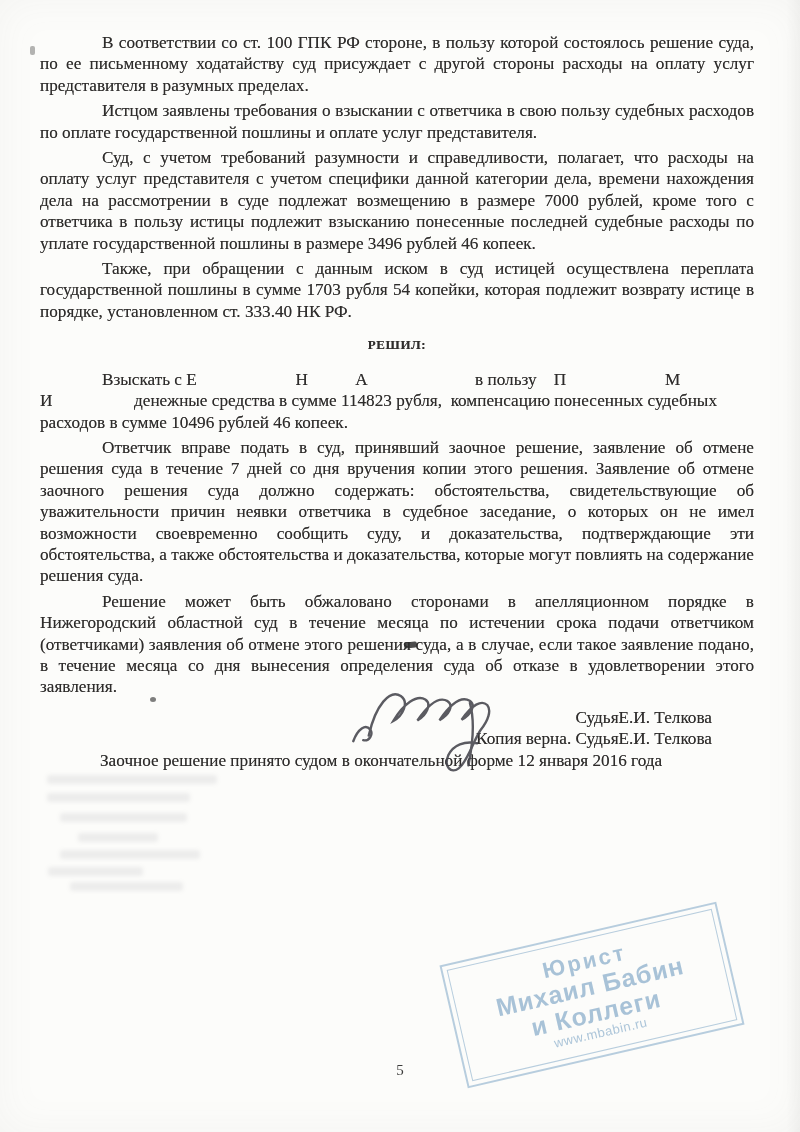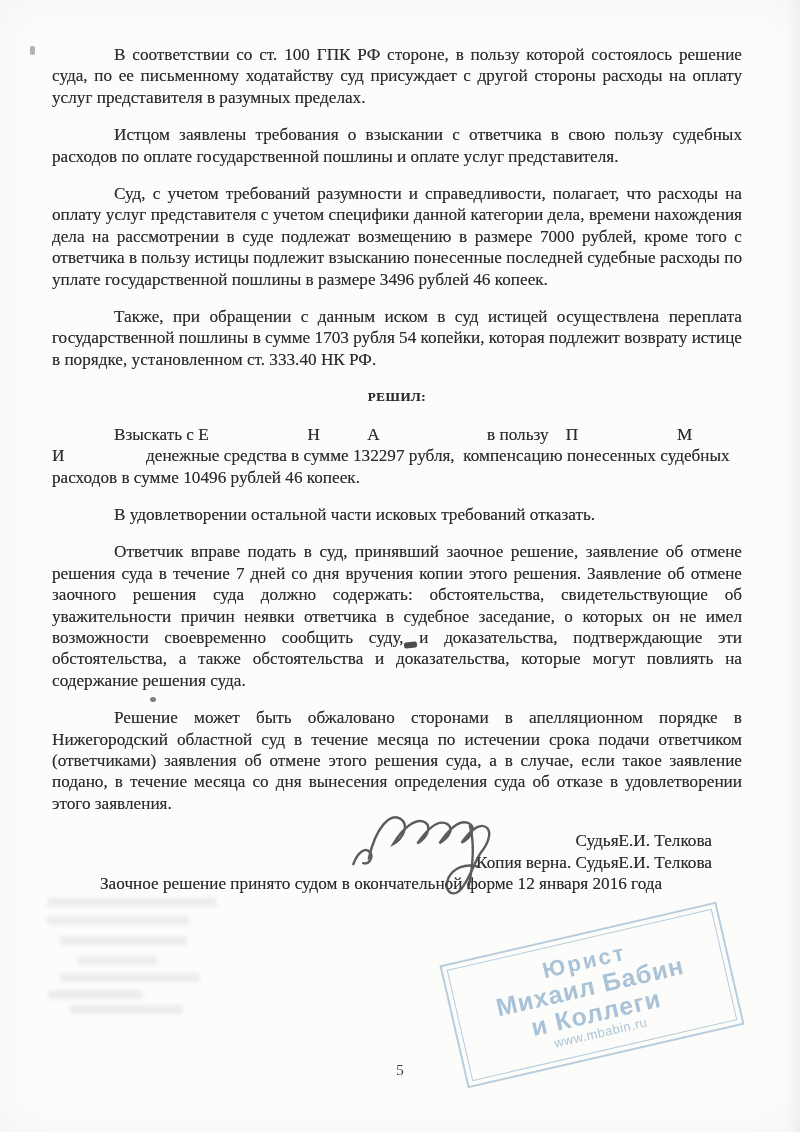--- a/index.html
+++ b/index.html
@@ -8,21 +8,21 @@
     background:#fcfcfa; overflow:hidden;
     font-family:"Liberation Serif", serif;
     box-shadow:inset 0 0 40px rgba(120,120,115,0.06);
   }
   .textcol {
     position:absolute; left:36px; top:28px; width:722px;
     font-size:17.2px; line-height:21.4px; text-align:justify;
     color:#2e2c2b;
     text-shadow:0 0 0.4px rgba(40,40,40,0.55);
   }
-  .textcol p { margin:16px; text-indent:62px; }
+  .textcol p { margin:4px; text-indent:62px; }
   p.redacted { white-space:pre-wrap; text-align:left; }
   p.heading {
     text-align:center; text-indent:0; font-weight:bold;
     margin:12px 0 13px 0; letter-spacing:0.6px; font-size:13px;
   }
   .sigblock { position:relative; margin-top:9px; }
   .sigrow { display:flex; justify-content:flex-end; padding-left:64px; padding-right:46px; }
   .sigrow-last { padding-left:64px; }
   .signature-svg { position:absolute; left:308px; top:-34px; pointer-events:none; }
   .ghost-block { position:relative; height:132px; }
@@ -64,23 +64,22 @@
 
   <div class="textcol">
     <p>В соответствии со ст. 100  ГПК РФ стороне, в пользу которой состоялось решение суда, по ее письменному ходатайству суд присуждает с другой стороны расходы на оплату услуг представителя в разумных пределах.</p>
     <p>Истцом заявлены требования о взыскании с ответчика в свою пользу судебных расходов по оплате государственной пошлины и оплате услуг представителя.</p>
     <p>Суд, с учетом требований разумности и справедливости, полагает, что расходы на оплату услуг представителя с учетом специфики данной категории дела, времени нахождения дела на рассмотрении в суде подлежат возмещению в размере 7000  рублей, кроме того с  ответчика в пользу истицы подлежит взысканию понесенные последней судебные расходы по уплате государственной пошлины в размере 3496 рублей 46 копеек.</p>
     <p>Также, при обращении с данным иском в суд истицей осуществлена переплата государственной пошлины в сумме 1703 рубля 54 копейки, которая подлежит возврату истице в порядке, установленном ст. 333.40 НК РФ.</p>
 
     <p class="heading">РЕШИЛ:</p>
 
     <p class="redacted">Взыскать с Е                       Н           А                         в пользу    П                       М
-И                   денежные средства в сумме 132297 рубля,  компенсацию понесенных судебных
+И                   денежные средства в сумме 114823 рубля,  компенсацию понесенных судебных
 расходов в сумме 10496 рублей 46 копеек.</p>
-    <p>В удовлетворении остальной части исковых требований  отказать.</p>
     <p>Ответчик вправе подать в суд, принявший заочное решение, заявление об отмене решения суда в течение 7 дней со дня вручения  копии этого решения. Заявление об отмене заочного решения суда должно содержать: обстоятельства, свидетельствующие об уважительности причин неявки ответчика в судебное заседание, о которых он не имел возможности своевременно сообщить суду, и доказательства, подтверждающие эти обстоятельства, а также обстоятельства и доказательства, которые могут повлиять на содержание решения суда.</p>
     <p>Решение может быть обжаловано сторонами в апелляционном порядке в Нижегородский областной суд  в течение месяца по истечении срока подачи ответчиком (ответчиками)  заявления об отмене этого решения суда, а в случае, если такое заявление подано, в течение месяца  со дня вынесения определения суда об отказе в удовлетворении этого заявления.</p>
 
     <div class="sigblock">
       <svg class="signature-svg" width="175" height="105" viewBox="0 0 175 105">
         <g transform="rotate(-6 87 52)" stroke="#45454d" stroke-width="2.4" fill="none" stroke-linecap="round" opacity="0.88">
           <path d="M8,60 C14,48 22,44 26,50 C29,55 24,62 18,60"></path>
           <path d="M24,56 C34,26 50,12 60,20 C68,27 60,40 50,44 C62,28 76,20 84,26 C90,31 84,42 74,46 C86,32 98,24 106,30 C112,35 106,44 96,48 C108,34 120,26 128,32 C134,37 128,46 118,50 C130,36 140,32 145,38 C149,44 144,54 136,62 C128,71 120,92 110,98 C102,103 95,95 101,84 C107,74 119,71 131,75"></path>
           <path d="M128,34 C131,52 127,74 120,96"></path>
         </g>

